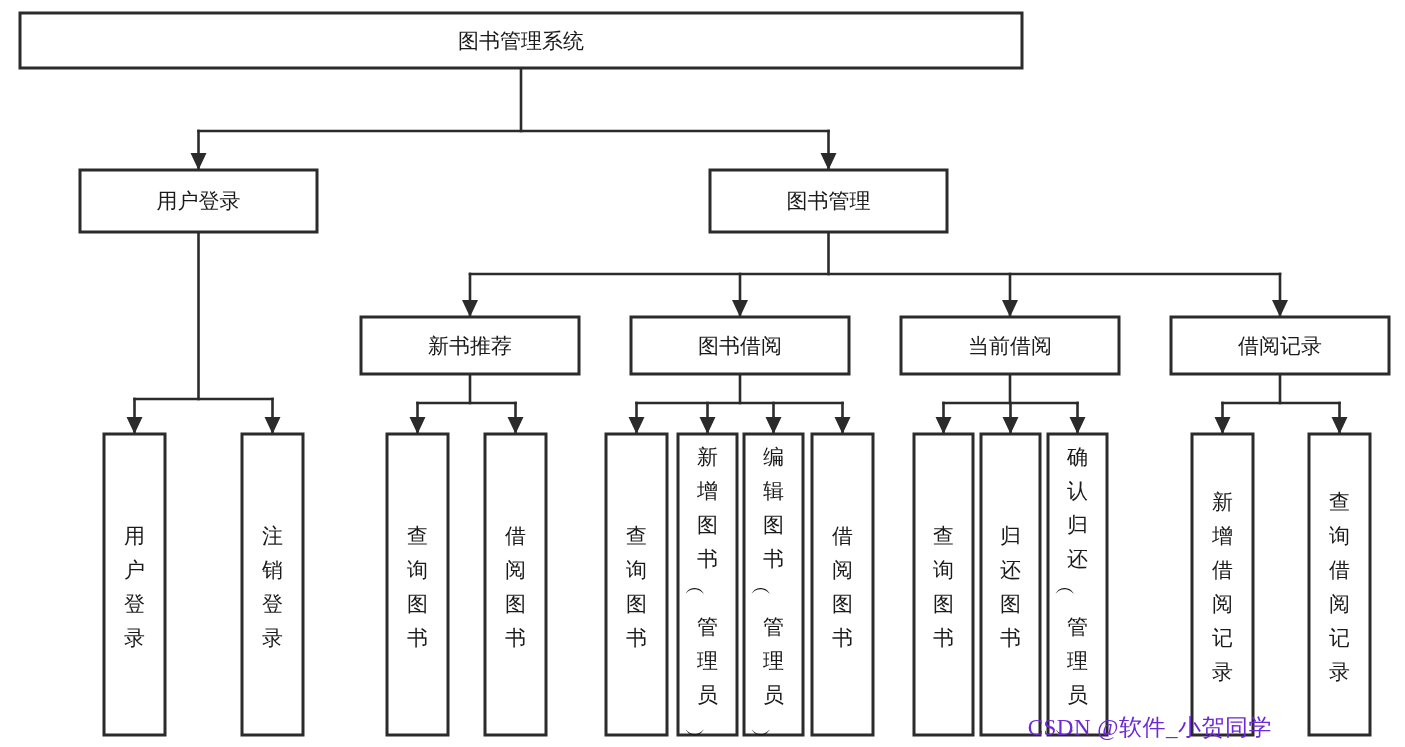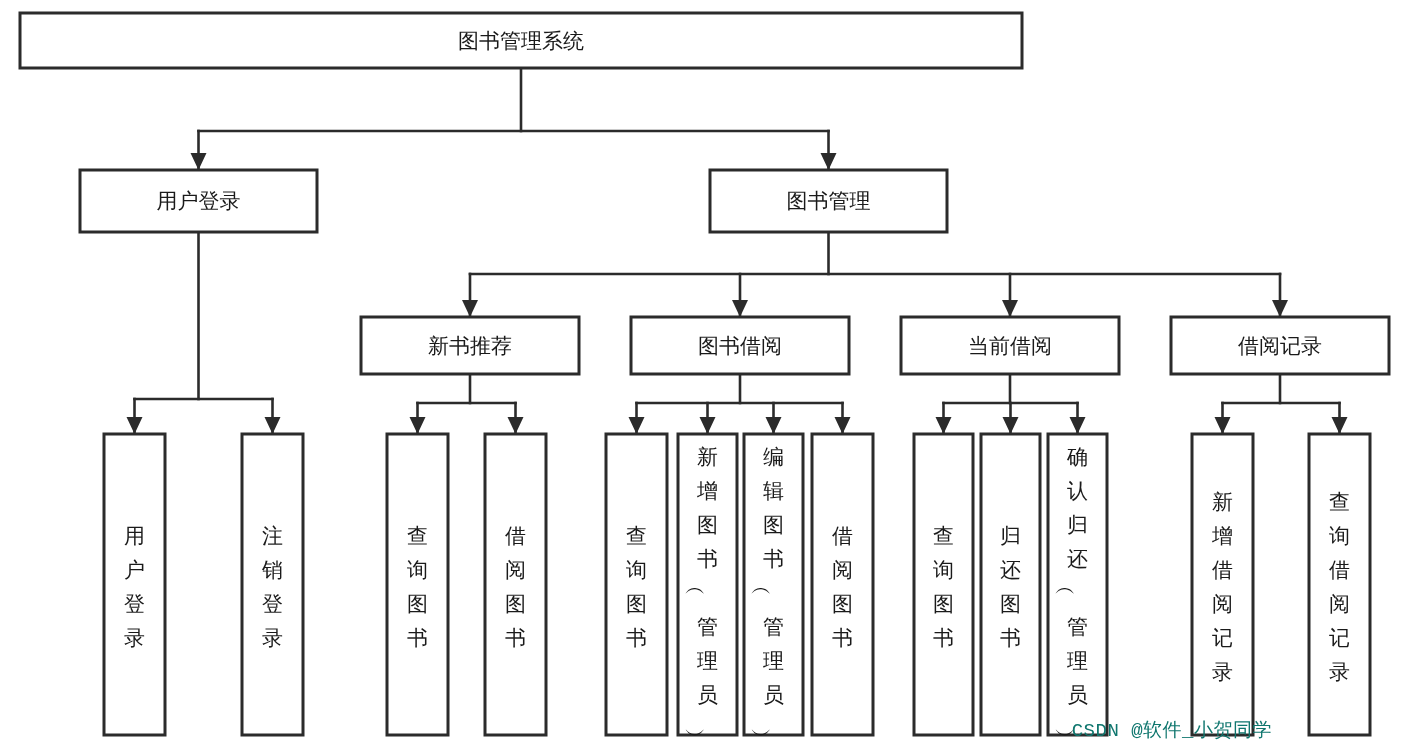--- a/index.html
+++ b/index.html
@@ -53,23 +53,23 @@
   .node-label-v {
     font-family: "DejaVu Sans", "Liberation Sans", sans-serif;
     font-size: 21px;
     fill: #1a1a1a;
     text-anchor: middle;
   }
   .watermark-text {
     position: absolute;
     right: 8px;
     bottom: 4px;
-    font-family: Liberation Mono, monospace;
-    font-size: 19px;
-    color: #0f766e;
+    font-family: Liberation Serif, serif;
+    font-size: 23px;
+    color: #6d28d9;
     letter-spacing: 0.5px;
     white-space: nowrap;
     user-select: none;
   }
 </style>
 </head>
 <body>
 
 <div id="diagram-root">
   <svg class="diagram-svg" id="diagram-svg" viewBox="0 0 1405 747" xmlns="http://www.w3.org/2000/svg">

